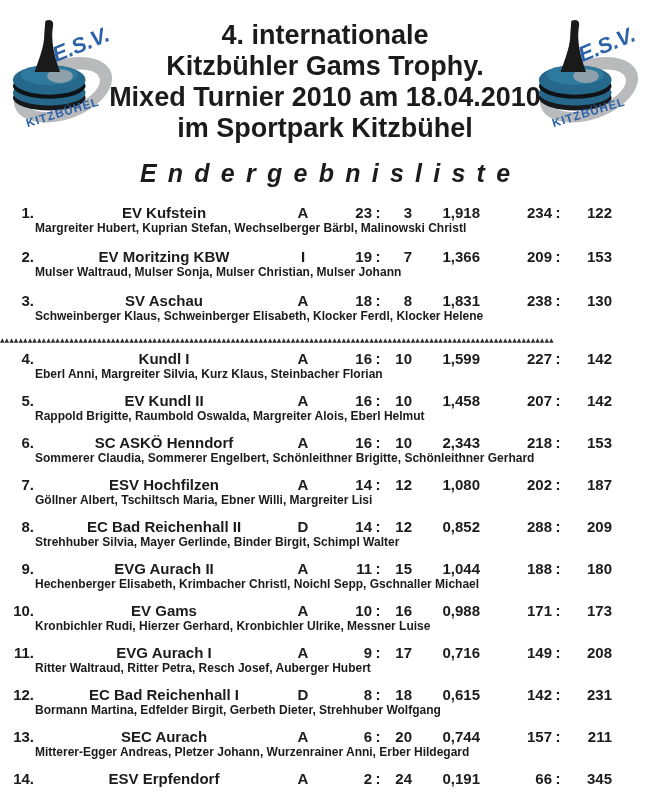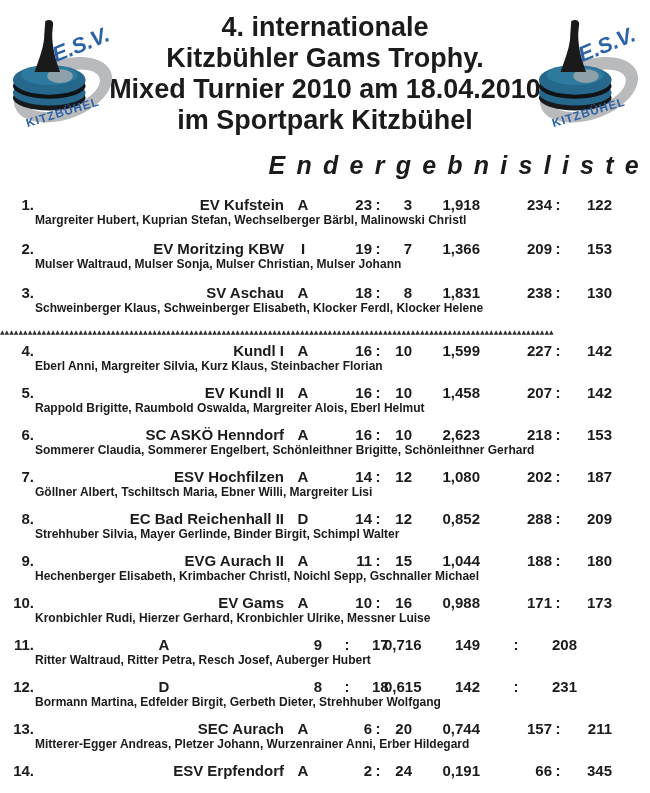--- a/index.html
+++ b/index.html
@@ -11,48 +11,48 @@
     font-family:"Liberation Sans", sans-serif;
     font-weight:bold;
     color:#1b1b1b;
     overflow:hidden;
   }
   
   .logo{position:absolute;top:16px;width:118px;height:126px;}
   .logo.left{left:4px;}
   .logo.right{left:530px;}
   .title-block{
-    padding-top:12px;
+    padding-top:20px;
     text-align:center;
     font-size:27px;
     line-height:31px;
     letter-spacing:0px;
   }
   .subtitle{
     margin-top:15px;
-    text-align:right;
+    text-align:center;
     font-size:25px;
     font-style:italic;
     letter-spacing:0.45em;
     padding-left:0.45em; 
   }
   
   .results{margin-top:15px;}
   .row-block{margin-bottom:12px;}
   .group-bottom .row-block{margin-bottom:10px;}
   .row-main{
     display:grid;
     width:612px;
     grid-template-columns:34px 10px 240px 38px 50px 12px 28px 68px 72px 12px 48px;
     font-size:15px;
     line-height:19px;
     white-space:nowrap;
   }
   .c-rank{text-align:right;}
-  .c-team{text-align:right;overflow:hidden;}
+  .c-team{text-align:center;overflow:hidden;}
   .c-cat{text-align:center;}
   .c-num{text-align:right;}
   .c-colon{text-align:center;}
   .row-players{
     margin-left:35px;
     font-size:12px;
     line-height:13px;
     white-space:nowrap;
   }
   .separator{
@@ -214,21 +214,21 @@
 
   <div class="row-block">
     <div class="row-main">
       <span class="c-rank">6.</span>
       <span class="c-gap"></span>
       <span class="c-team">SC ASKÖ Henndorf</span>
       <span class="c-cat">A</span>
       <span class="c-num">16</span>
       <span class="c-colon">:</span>
       <span class="c-num">10</span>
-      <span class="c-num">2,623</span>
+      <span class="c-num">2,343</span>
       <span class="c-num">218</span>
       <span class="c-colon">:</span>
       <span class="c-num">153</span>
     </div>
     <div class="row-players">Sommerer Claudia, Sommerer Engelbert, Schönleithner Brigitte, Schönleithner Gerhard</div>
   </div>
 
   <div class="row-block">
     <div class="row-main">
       <span class="c-rank">7.</span>
@@ -294,36 +294,38 @@
       <span class="c-colon">:</span>
       <span class="c-num">173</span>
     </div>
     <div class="row-players">Kronbichler Rudi, Hierzer Gerhard, Kronbichler Ulrike, Messner Luise</div>
   </div>
 
   <div class="row-block">
     <div class="row-main">
       <span class="c-rank">11.</span>
       <span class="c-gap"></span>
+      <span class="c-team">EVG Aurach I</span>
       <span class="c-cat">A</span>
       <span class="c-num">9</span>
       <span class="c-colon">:</span>
       <span class="c-num">17</span>
       <span class="c-num">0,716</span>
       <span class="c-num">149</span>
       <span class="c-colon">:</span>
       <span class="c-num">208</span>
     </div>
     <div class="row-players">Ritter Waltraud, Ritter Petra, Resch Josef, Auberger Hubert</div>
   </div>
 
   <div class="row-block">
     <div class="row-main">
       <span class="c-rank">12.</span>
       <span class="c-gap"></span>
+      <span class="c-team">EC Bad Reichenhall I</span>
       <span class="c-cat">D</span>
       <span class="c-num">8</span>
       <span class="c-colon">:</span>
       <span class="c-num">18</span>
       <span class="c-num">0,615</span>
       <span class="c-num">142</span>
       <span class="c-colon">:</span>
       <span class="c-num">231</span>
     </div>
     <div class="row-players">Bormann Martina, Edfelder Birgit, Gerbeth Dieter, Strehhuber Wolfgang</div>

